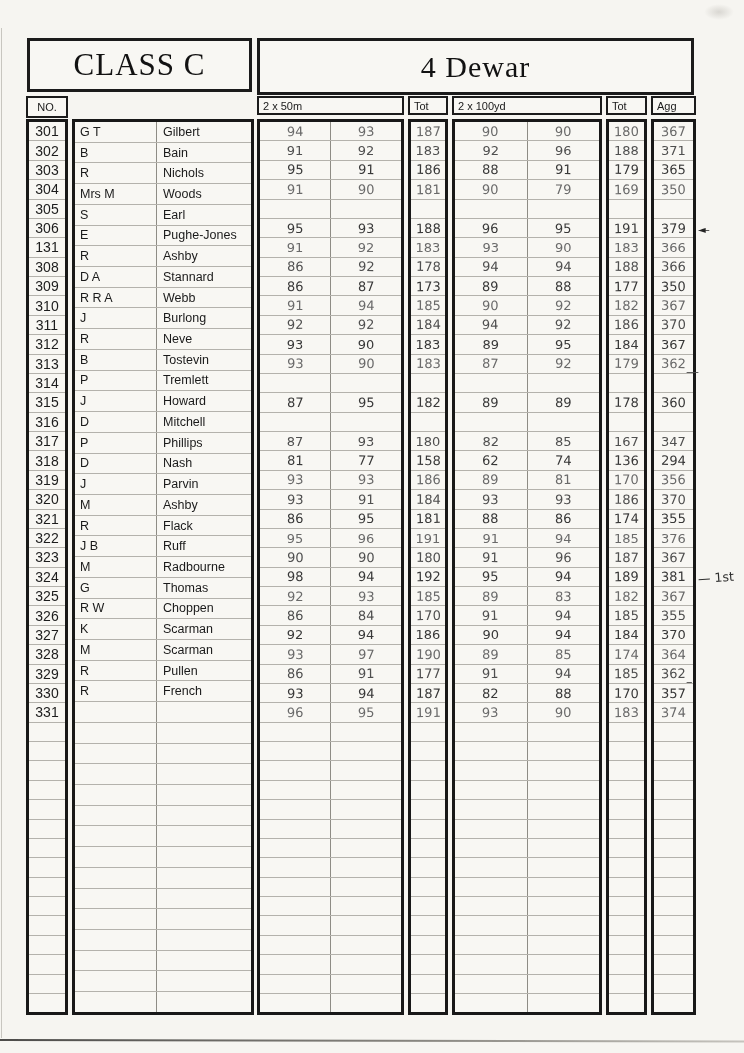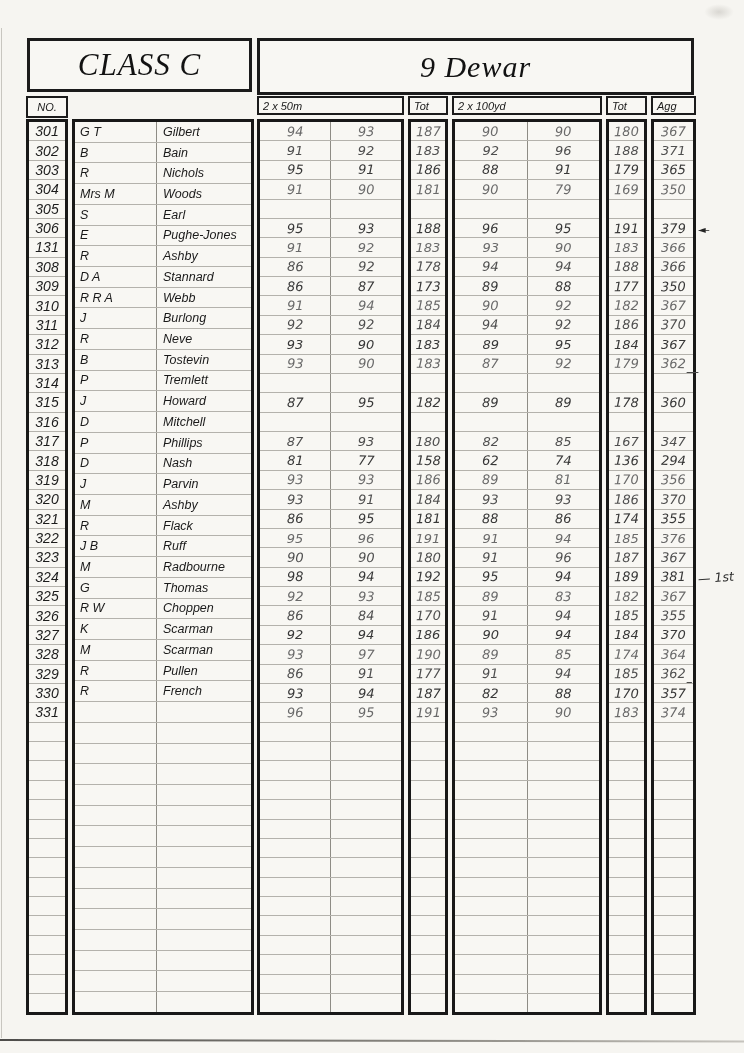--- a/index.html
+++ b/index.html
@@ -1,19 +1,19 @@
 <!DOCTYPE html>
 <html><head>
 <meta charset="utf-8">
 <style>
   html,body{margin:0;padding:0;background:#e9e8e5;}
   .sheet{
     position:relative;width:744px;height:1053px;margin:0 auto;
     background:#f6f5f1;overflow:hidden;
-    font-family:"Liberation Sans",sans-serif;color:#1a1a1a;font-style:italic;
+    font-family:"Liberation Sans",sans-serif;color:#1a1a1a;
   }
   .box{position:absolute;box-sizing:border-box;border:3px solid #1b1b1b;background:#f8f7f3;}
   .title-box{display:flex;align-items:center;justify-content:center;
     font-family:"Liberation Serif",serif;letter-spacing:1px;color:#121212;}
   .class-box{left:27px;top:38px;width:225px;height:54px;font-size:31px;}
   .dewar-box{left:257px;top:38px;width:437px;height:57px;font-size:30px;}
 
   .col-hdr{position:absolute;box-sizing:border-box;border:2px solid #1b1b1b;background:#f8f7f3;
     top:96px;height:19px;display:flex;align-items:center;font-size:11px;padding:0 0 0 4px;}
   .col-hdr.center{justify-content:center;padding:9px;}
@@ -61,21 +61,21 @@
 </style>
 </head>
 <body>
 
 <div class="sheet">
 
   <div class="box title-box class-box">
     <span>CLASS C</span>
   </div>
   <div class="box title-box dewar-box">
-    <span>9 Dewar</span>
+    <span>4 Dewar</span>
   </div>
 
   <div class="col-hdr center" id="h-no">
     <span>NO.</span>
   </div>
   <div class="col-hdr" id="h-50">
     <span>2 x 50m</span>
   </div>
   <div class="col-hdr" id="h-t50">
     <span>Tot</span>

